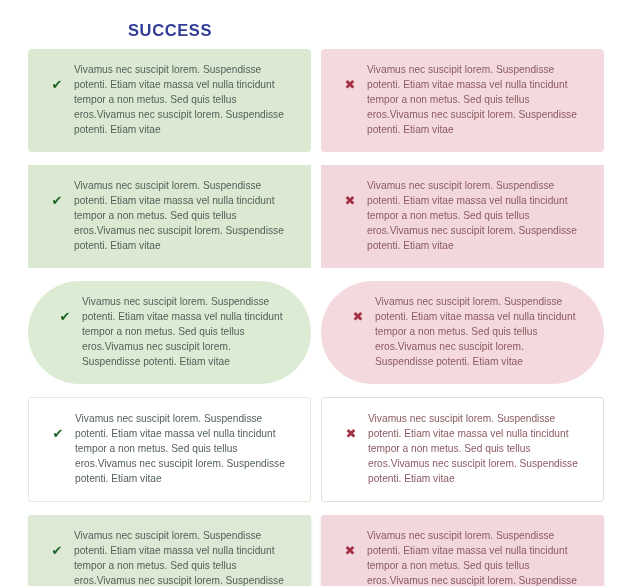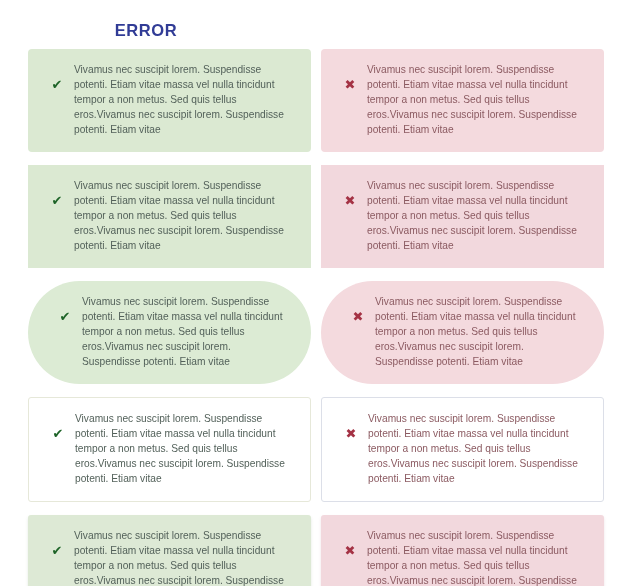--- a/index.html
+++ b/index.html
@@ -102,21 +102,21 @@
 
   
   .pill-row { min-height: 78px; }
 </style>
 </head>
 <body>
 
 <div class="page">
 
   <div class="headers">
-    <div class="col-header right">ERROR</div>
+    <div class="col-header left">SUCCESS</div>
   </div>
 
   <div class="columns">
 
     <div class="column">
 
       <div class="alert success s-filled-r4">
         <span class="icon">✔</span>
         <span class="msg">Vivamus nec suscipit lorem. Suspendisse potenti. Etiam vitae massa vel nulla tincidunt tempor a non metus. Sed quis tellus eros.Vivamus nec suscipit lorem. Suspendisse potenti. Etiam vitae</span>
       </div>

